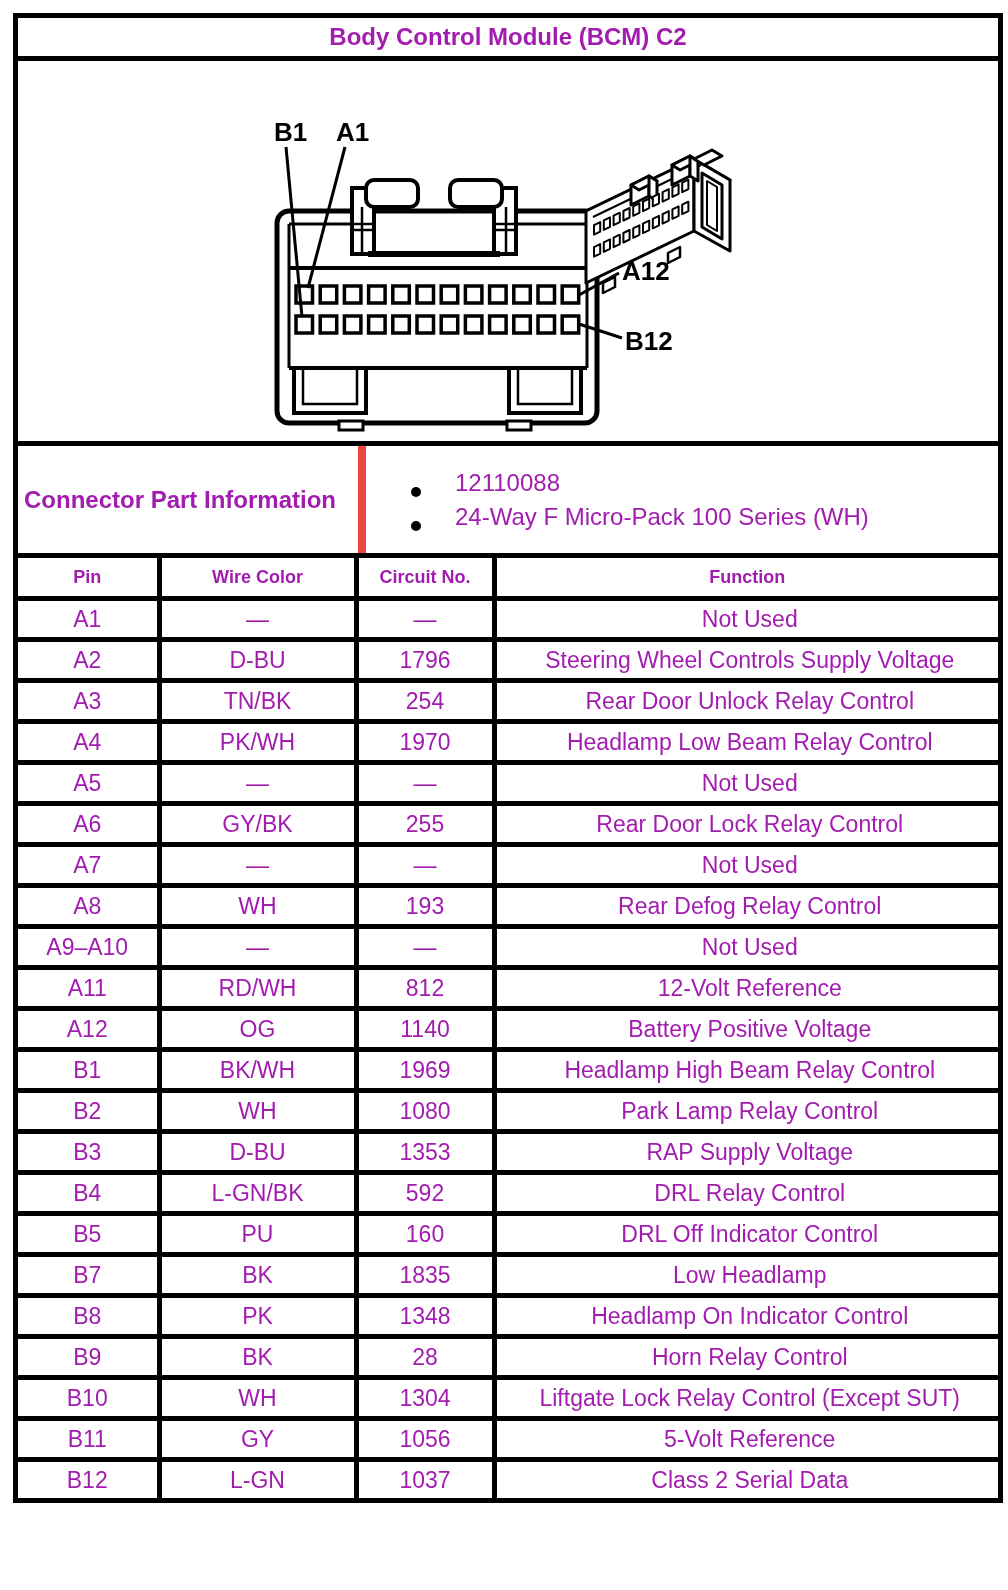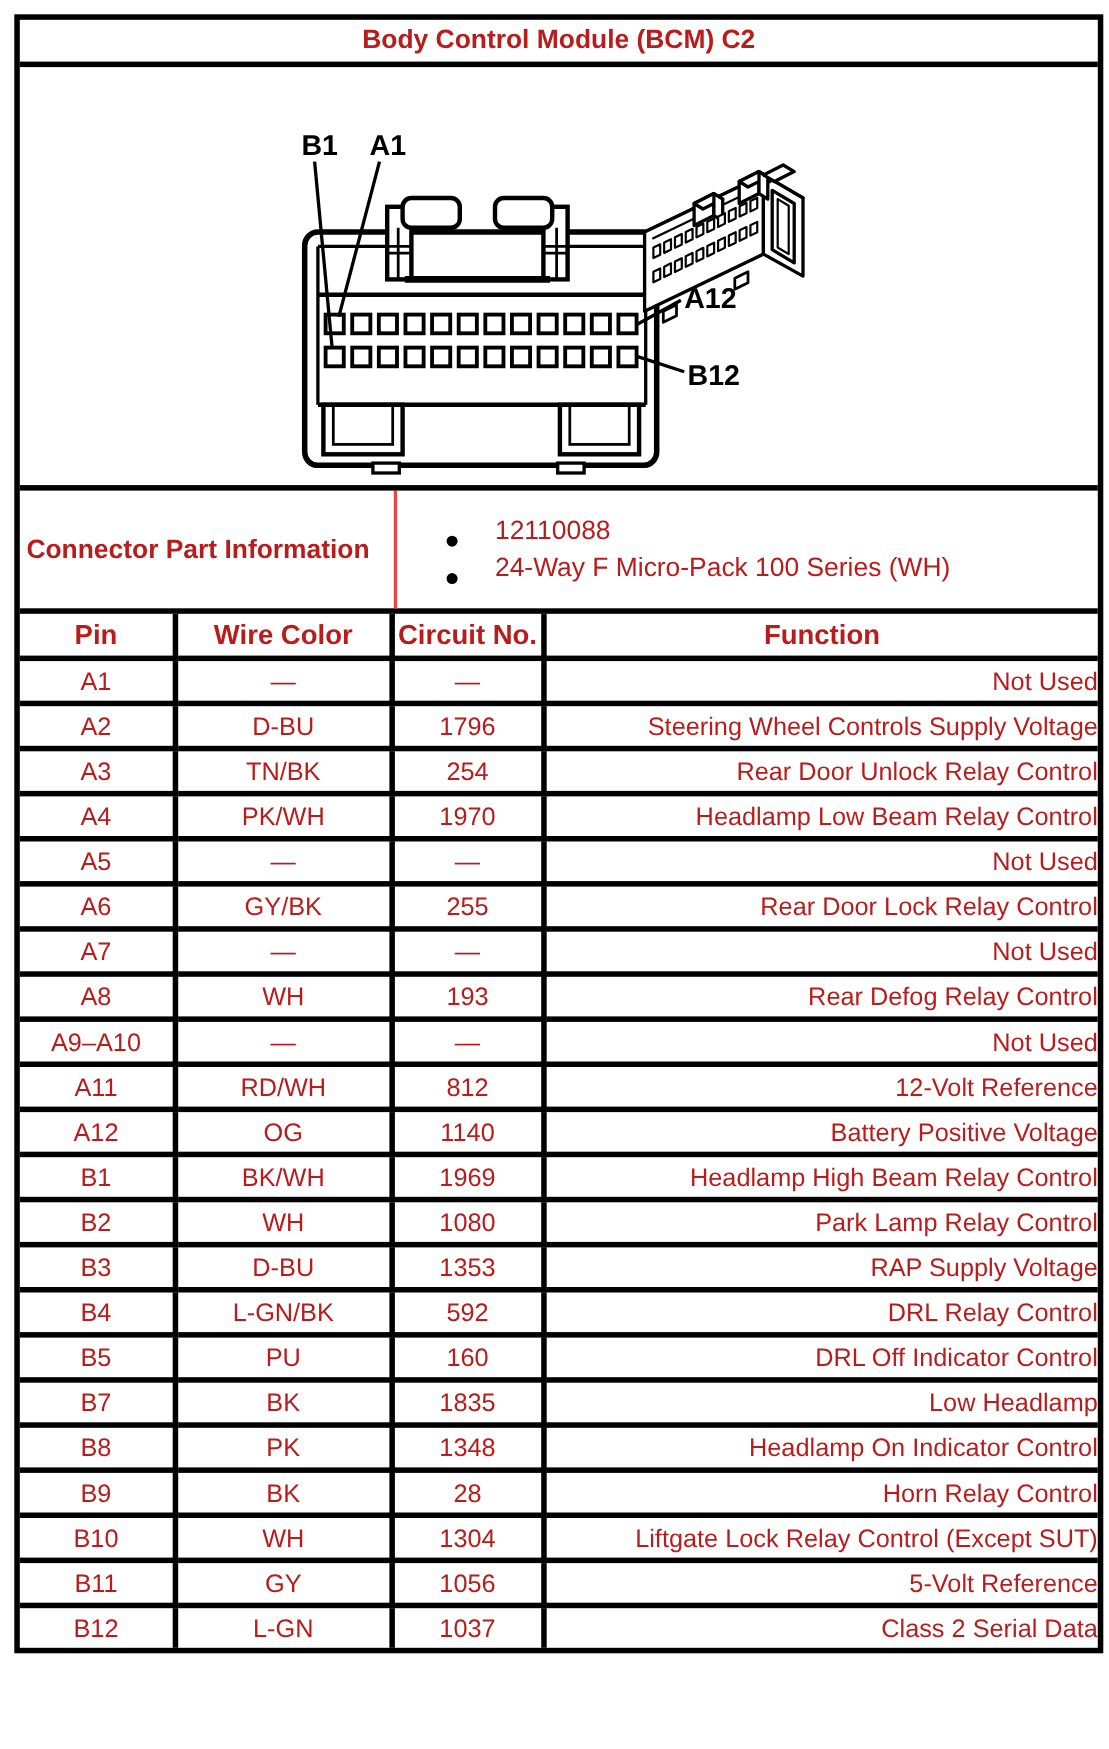--- a/index.html
+++ b/index.html
@@ -1,39 +1,39 @@
 <!DOCTYPE html>
 <html><head>
 <meta charset="utf-8">
 <style>
   html,body{margin:0;padding:0;background:#ffffff;}
   .page{position:relative;width:1008px;height:1590px;background:#fff;
-        font-family:"Liberation Sans", sans-serif;color:#b91c1c;}
+        font-family:"Liberation Sans", sans-serif;color:#a21caf;}
   .sheet{position:absolute;left:13px;top:13px;width:980px;border:5px solid #000;background:#fff;}
   .title-bar{height:38px;border-bottom:5px solid #000;display:flex;align-items:center;
              justify-content:center;font-weight:bold;font-size:24px;letter-spacing:0px;}
   .diagram-row{height:380px;border-bottom:5px solid #000;position:relative;overflow:hidden;}
   .diagram-row svg{position:absolute;left:0;top:0;}
   .part-row{height:107px;border-bottom:5px solid #000;display:flex;}
-  .part-label{width:334px;border-right:3px solid #ef4444;display:flex;align-items:center;
+  .part-label{width:334px;border-right:8px solid #ef4444;display:flex;align-items:center;
               padding-left:6px;font-weight:bold;font-size:24px;line-height:1.05;}
   .part-bullets{flex:1;padding-top:17px;font-size:24px;}
   .bullet-row{display:flex;align-items:flex-end;height:34px;}
   .dot{width:10px;height:10px;border-radius:50%;background:#000;flex:0 0 10px;
        margin-left:45px;margin-right:34px;margin-top:10px;}
   table.pinout{width:100%;border-collapse:collapse;table-layout:fixed;font-size:23px;}
-  table.pinout th{font-weight:bold;font-size:25px;height:38px;border:5px solid #000;
+  table.pinout th{font-weight:bold;font-size:18px;height:38px;border:5px solid #000;
                   text-align:center;vertical-align:middle;padding:0;}
   table.pinout td{height:36px;border:5px solid #000;text-align:center;
                   vertical-align:middle;padding:0;white-space:nowrap;overflow:hidden;}
   table.pinout th:first-child, table.pinout td:first-child{border-left:none;}
   table.pinout th:last-child, table.pinout td:last-child{border-right:none;}
   table.pinout thead th{border-top:none;}
   table.pinout tr:last-child td{border-bottom:none;}
-  table.pinout td.fn{text-align:right;padding-left:5px;}
+  table.pinout td.fn{text-align:center;padding-left:5px;}
   .svgline{stroke:#000;fill:none;}
   .svgfill{stroke:#000;fill:#fff;}
   text.pinlabel{font-family:"Liberation Sans",sans-serif;font-weight:bold;font-size:26px;fill:#000;}
 </style>
 </head>
 <body>
 
 <div class="page">
   <div class="sheet">
 

